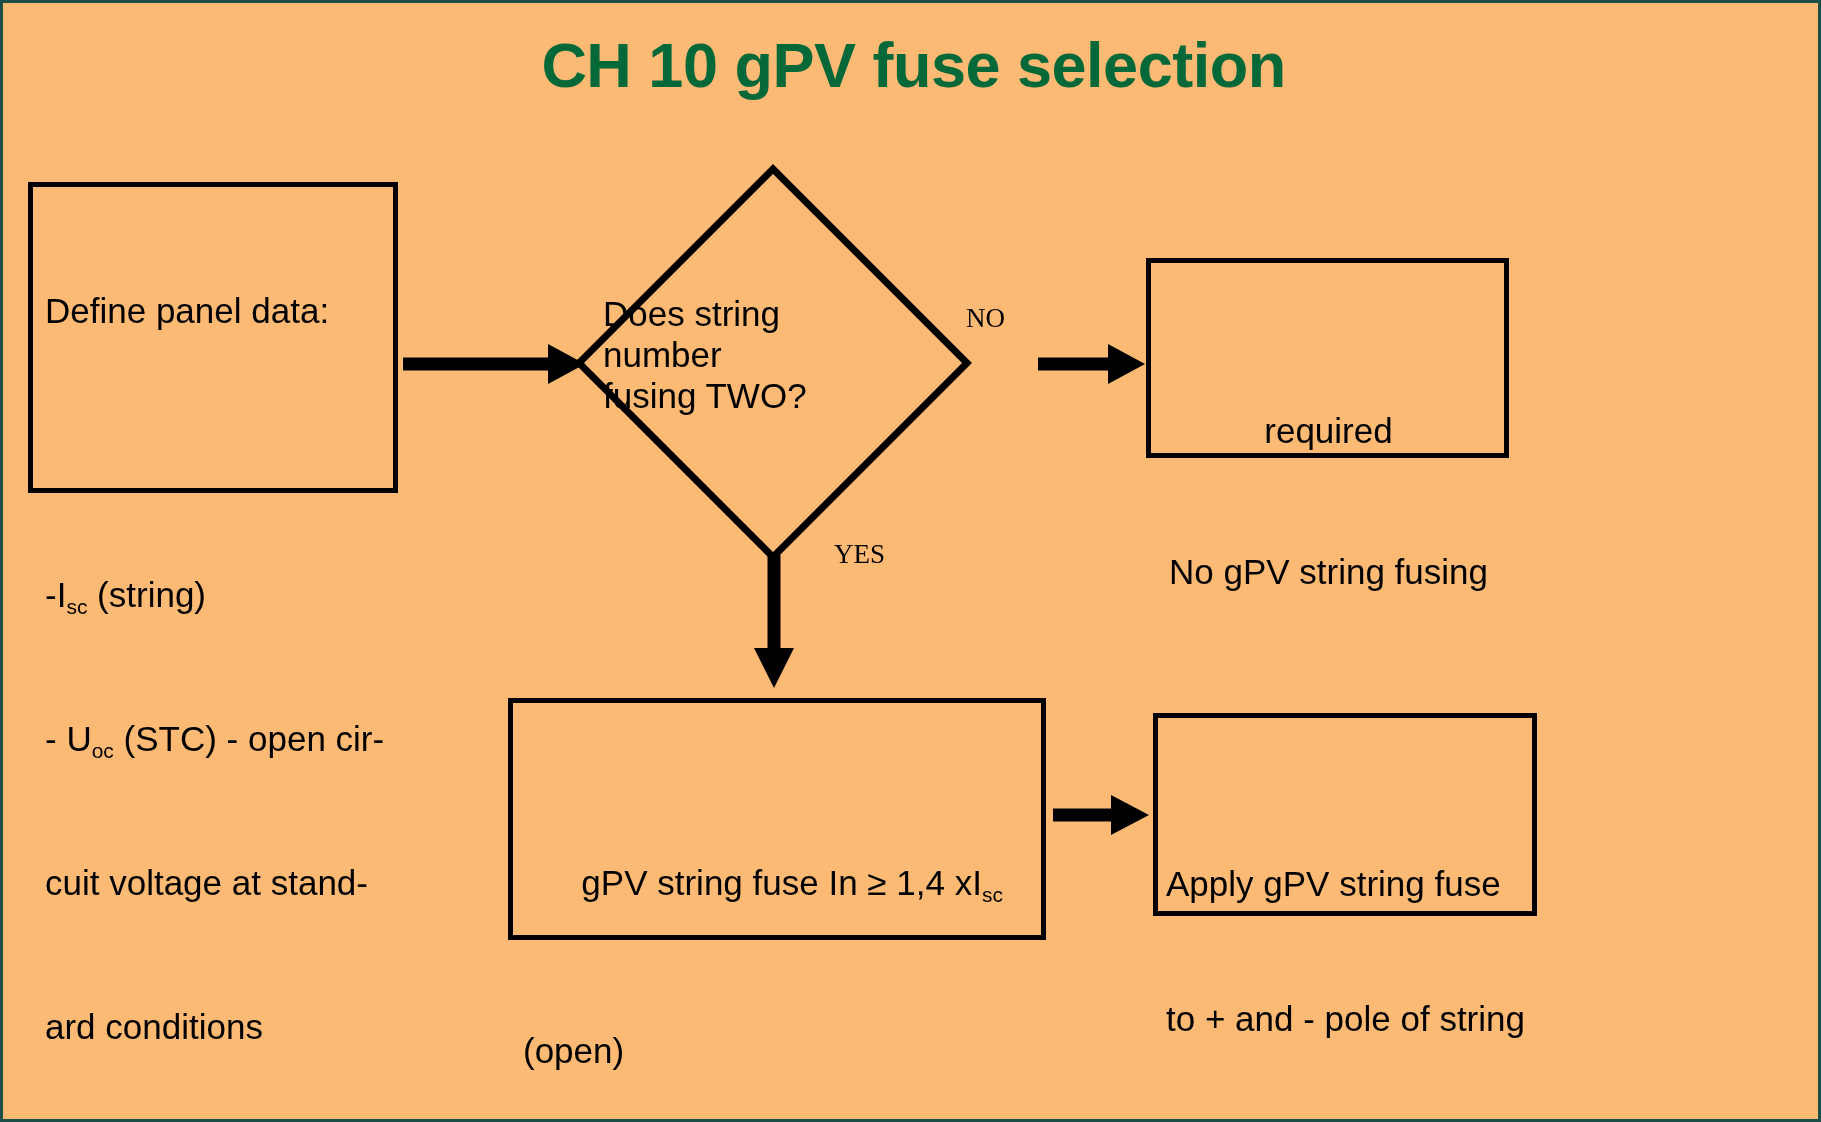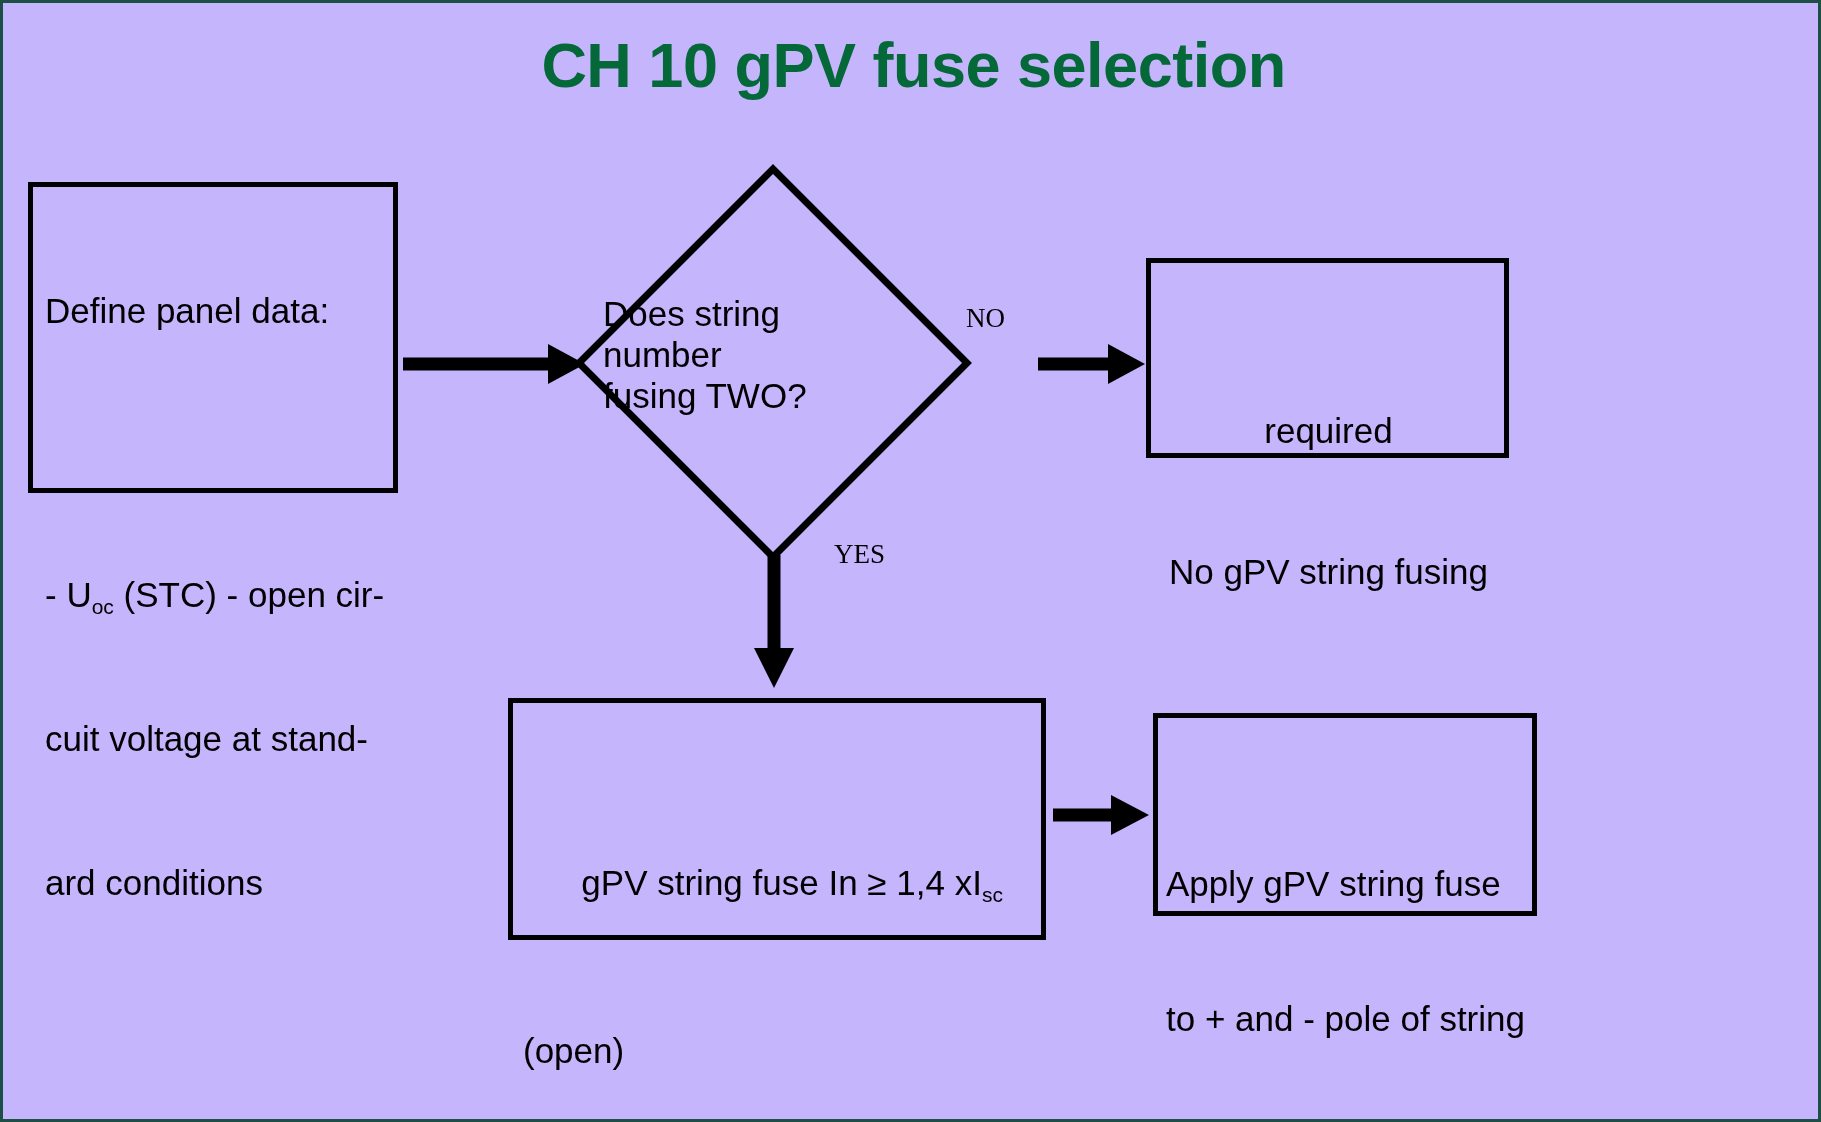--- a/index.html
+++ b/index.html
@@ -153,21 +153,21 @@
     left: 0;
     top: 0;
     width: 1821px;
     height: 1122px;
     pointer-events: none;
   }
 </style>
 </head>
 <body>
 
-<div id="page" style="border-color: rgb(29, 79, 71); background: #c4b5fd;">
+<div id="page" style="border-color: rgb(29, 79, 71); background: #fdba74;">
 
   <div id="title" style="color: rgb(5, 104, 57);">CH 10 gPV fuse selection</div>
 
   <svg id="arrows" viewBox="0 0 1821 1122" width="1821" height="1122" xmlns="http://www.w3.org/2000/svg">
 
     <g>
       <line x1="400" y1="361" x2="545" y2="361" stroke="#000" stroke-width="13"></line>
       <polygon points="545,341 582,361 545,381" fill="#000"></polygon>
     </g>
 
@@ -184,20 +184,21 @@
     <g>
       <line x1="1050" y1="812" x2="1108" y2="812" stroke="#000" stroke-width="13"></line>
       <polygon points="1108,792 1146,812 1108,832" fill="#000"></polygon>
     </g>
   </svg>
 
   <div class="box" id="box-define"></div>
   <div class="box-text" id="define-text">
     <div>Define panel data:</div>
     <span class="spacer"></span>
+    <div>-I<sub>sc</sub> (string)</div>
     <div>- U<sub>oc</sub> (STC) - open cir-</div>
     <div>cuit voltage at stand-</div>
     <div>ard conditions</div>
     
     
   </div>
 
   <div id="diamond-wrap">
     <svg viewBox="0 0 400 400" width="400" height="400" xmlns="http://www.w3.org/2000/svg">
       <polygon points="200,6 394,200 200,394 6,200" fill="none" stroke="#000" stroke-width="7"></polygon>

